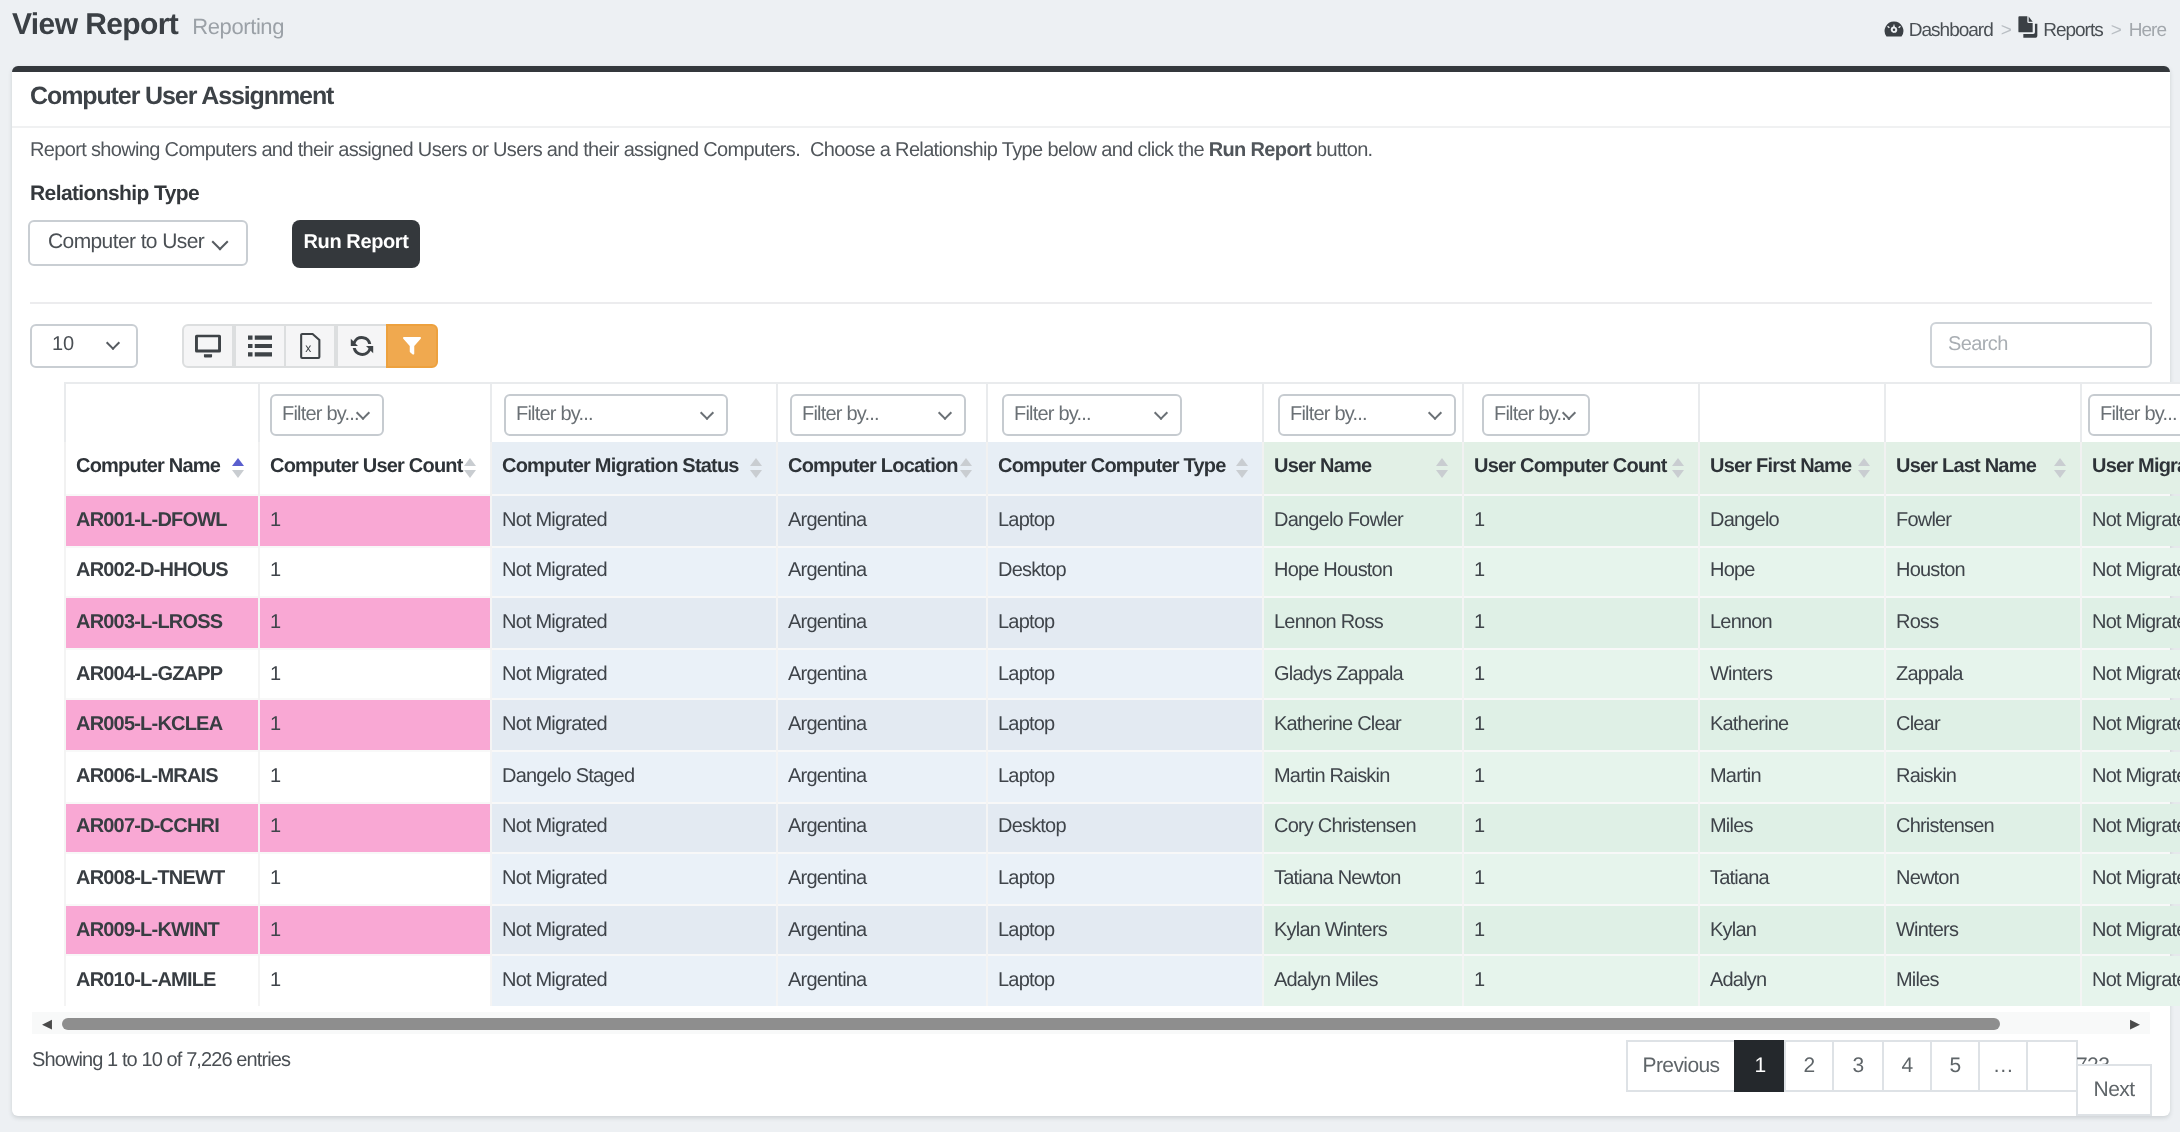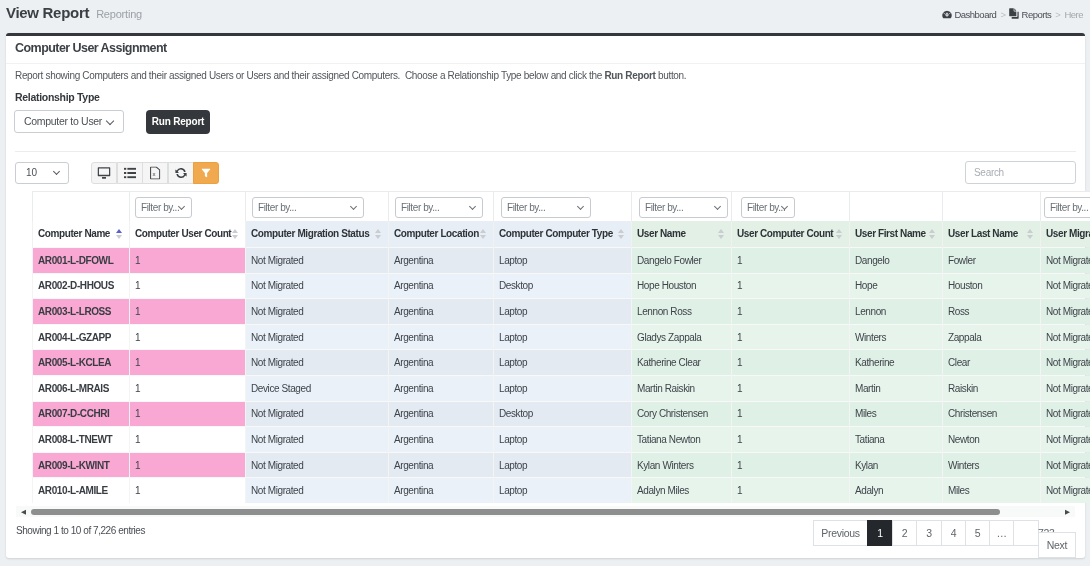--- a/index.html
+++ b/index.html
@@ -270,21 +270,21 @@
             <td class="bl">Laptop</td>
             <td class="gr">Katherine Clear</td>
             <td class="gr">1</td>
             <td class="gr">Katherine</td>
             <td class="gr">Clear</td>
             <td class="gr">Not Migrated</td>
           </tr>
         <tr class="even">
             <td class="b pl">AR006-L-MRAIS</td>
             <td class="pl">1</td>
-            <td class="bl">Device Staged</td>
+            <td class="bl">Dangelo Staged</td>
             <td class="bl">Argentina</td>
             <td class="bl">Laptop</td>
             <td class="gr">Martin Raiskin</td>
             <td class="gr">1</td>
             <td class="gr">Martin</td>
             <td class="gr">Raiskin</td>
             <td class="gr">Not Migrated</td>
           </tr>
         <tr class="odd">
             <td class="b pl">AR007-D-CCHRI</td>

